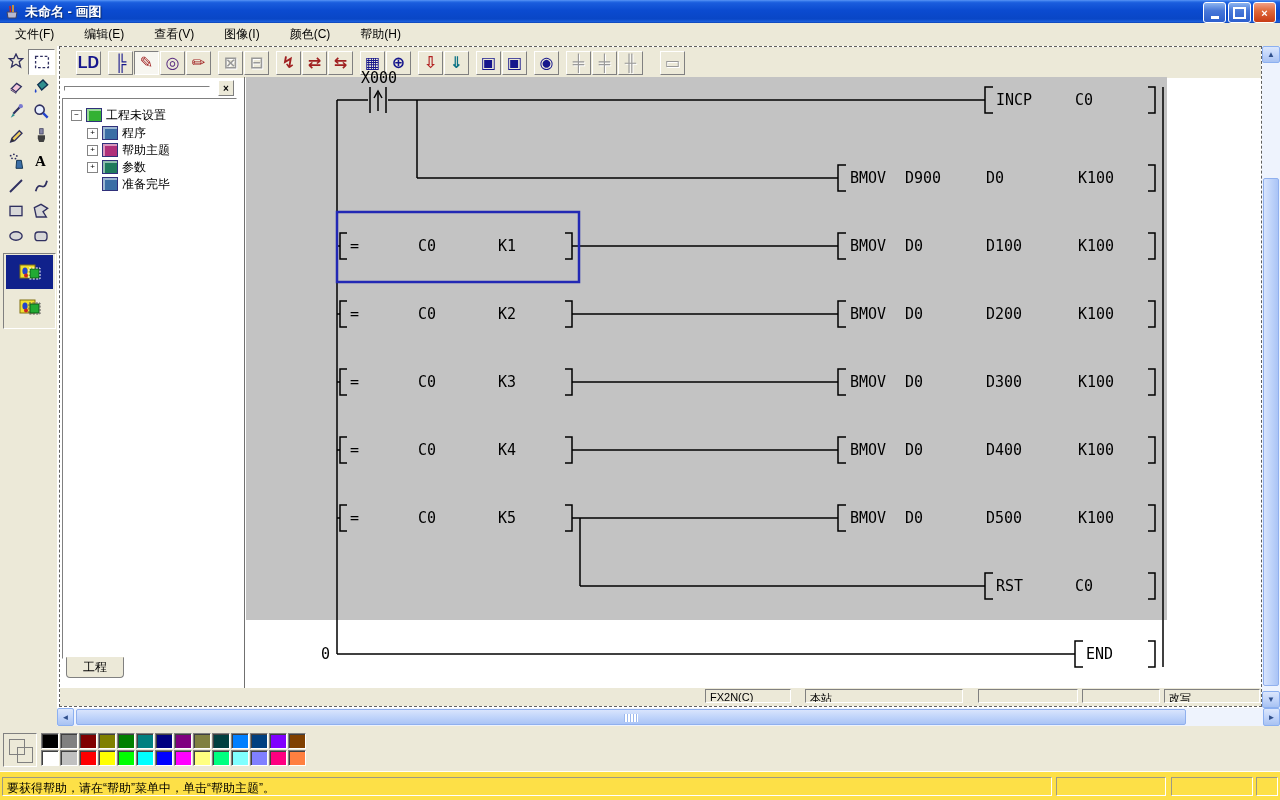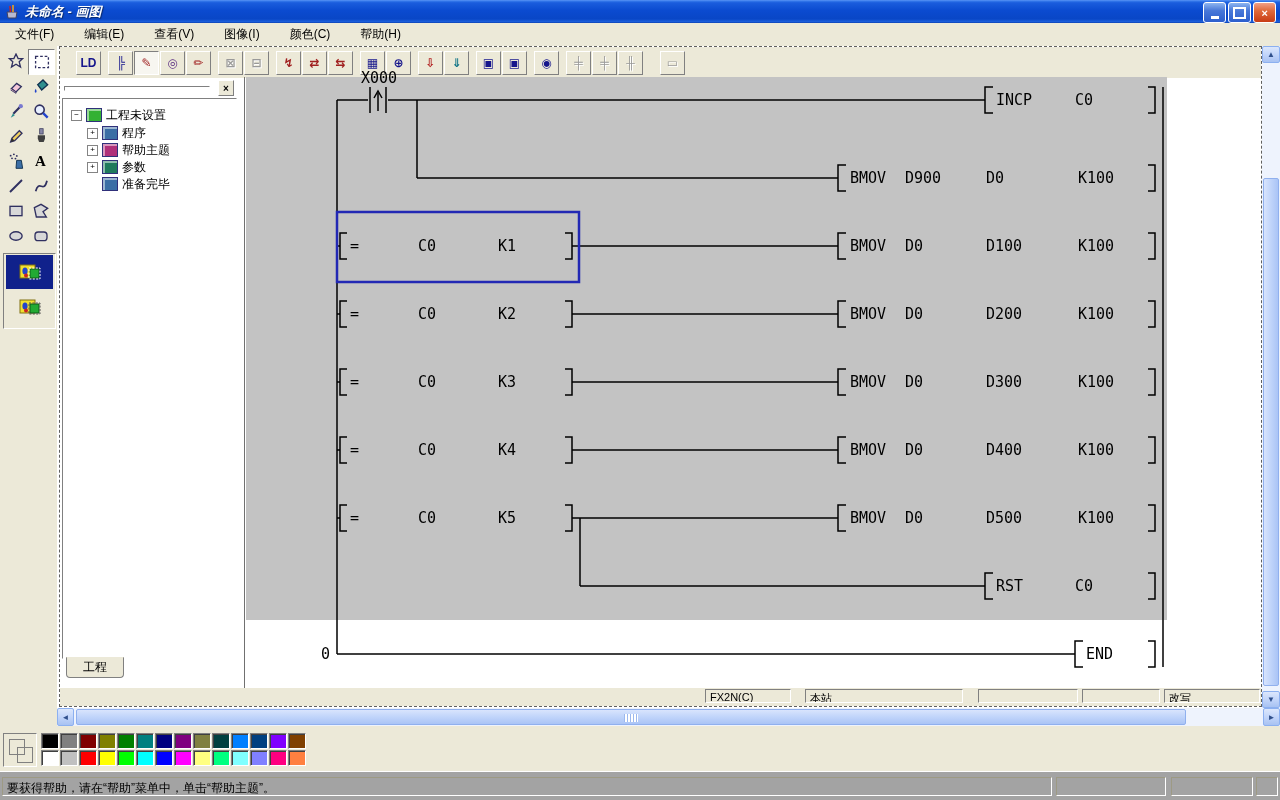--- a/index.html
+++ b/index.html
@@ -2,21 +2,21 @@
 <html><head>
 <meta charset="utf-8">
 <style>
   html,body{margin:0;padding:0;background:#555;}
   .screen{position:relative;width:1280px;height:800px;background:#ece9d8;overflow:hidden;
           font-family:"Liberation Sans","DejaVu Sans",sans-serif;font-size:12px;color:#000;}
 
   
   .titlebar{position:absolute;left:0;top:0;width:1280px;height:23px;
     background:linear-gradient(180deg,#5a95f5 0%,#3074e8 6%,#1a5ddd 12%,#0b4bd0 45%,#0946c6 82%,#1c60dd 95%,#0a3cab 100%);
-    display:flex;align-items:center;font-style:italic;}
+    display:flex;align-items:center;}
   .title-text{color:#fff;font-weight:bold;font-size:13px;margin-left:5px;text-shadow:1px 1px 1px #0a2a6b;}
   .title-icon{width:16px;height:16px;margin-left:4px;}
   .winbtns{position:absolute;right:4px;top:2px;display:flex;gap:2px;}
   .wbtn{width:21px;height:19px;border:1px solid #fff;border-radius:3px;display:flex;align-items:center;justify-content:center;
         background:linear-gradient(180deg,#8db5f0 0%,#4878d8 40%,#2c5ecd 100%);color:#fff;font-size:11px;font-weight:bold;}
   .wbtn.close{background:linear-gradient(180deg,#f0a088 0%,#e06a3c 40%,#c83c14 100%);}
   .minbar{display:block;width:8px;height:3px;background:#fff;margin-top:9px;}
   .restbox{display:block;width:9px;height:8px;border:2px solid #fff;background:transparent;}
 
   
@@ -32,21 +32,21 @@
   .optcell{width:47px;height:34px;margin:1px auto;display:flex;align-items:center;justify-content:center;}
   .optcell.sel{background:#10218b;}
 
   
   .canvas{position:absolute;left:57px;top:46px;width:1205px;height:662px;background:#fff;overflow:hidden;}
   .pasted{position:absolute;left:2px;top:0px;width:1203px;height:661px;border:1px dashed #606060;background:#fff;box-sizing:border-box;}
 
   
   .gx-toolbar{position:absolute;left:0;top:0;width:1201px;height:31px;background:#ece9d8;display:flex;align-items:center;padding-left:16px;box-sizing:border-box;}
   .gxbtn{width:23px;height:22px;margin-right:1px;border:1px solid;border-color:#fff #808080 #808080 #fff;background:#ece9d8;
-         display:flex;align-items:center;justify-content:center;font-size:12px;font-weight:bold;flex:0 0 auto;}
+         display:flex;align-items:center;justify-content:center;font-size:16px;font-weight:bold;flex:0 0 auto;}
   .gxbtn.grp{margin-left:6px;}
   .gxbtn.grp2{margin-left:16px;}
   .gxbtn.pressed{border-color:#808080 #fff #fff #808080;background:#f7f6f0;}
   .gxbtn.disabled{color:#b8b4a2 !important;text-shadow:1px 1px 0 #fff;}
 
   
   .gx-panel-header{position:absolute;left:2px;top:33px;width:175px;height:16px;}
   .grip{position:absolute;left:2px;top:6px;width:144px;height:3px;border:1px solid;border-color:#808080 #fff #fff #808080;}
   .panel-x{position:absolute;right:3px;top:0px;width:14px;height:14px;border:1px solid;border-color:#fff #808080 #808080 #fff;background:#ece9d8;
            font-size:10px;font-weight:bold;display:flex;align-items:center;justify-content:center;}
@@ -81,21 +81,21 @@
 
   
   .palette{position:absolute;left:3px;top:733px;width:320px;height:38px;}
   .fgbg{position:absolute;left:0;top:0;width:32px;height:32px;background:#ece9d8;border:1px solid;border-color:#808080 #fff #fff #808080;}
   .fgsq{position:absolute;left:5px;top:5px;width:14px;height:14px;border:1px solid #808080;z-index:2;}
   .bgsq{position:absolute;left:13px;top:13px;width:14px;height:14px;border:1px solid #808080;z-index:1;}
   .swatches{position:absolute;left:38px;top:0;display:grid;grid-template-columns:repeat(14,19px);grid-auto-rows:17px;}
   .sw{width:16px;height:14px;border:1px solid;border-color:#808080 #fff #fff #808080;box-shadow:inset 1px 1px 0 #404040;}
 
   
-  .statusbar{position:absolute;left:0;top:771px;width:1280px;height:29px;background:#a3a3a3;border-top:1px solid #fff;}
+  .statusbar{position:absolute;left:0;top:771px;width:1280px;height:29px;background:#fde047;border-top:1px solid #fff;}
   .spanel{position:absolute;top:5px;height:19px;border:1px solid;border-color:#9d9a84 #fff #fff #9d9a84;box-sizing:border-box;
           padding:2px 4px 0 4px;font-size:12px;white-space:nowrap;overflow:hidden;}
 </style>
 </head>
 <body>
 
 <div class="screen">
 
   <div class="titlebar">
     <svg class="title-icon" viewBox="0 0 16 16">

